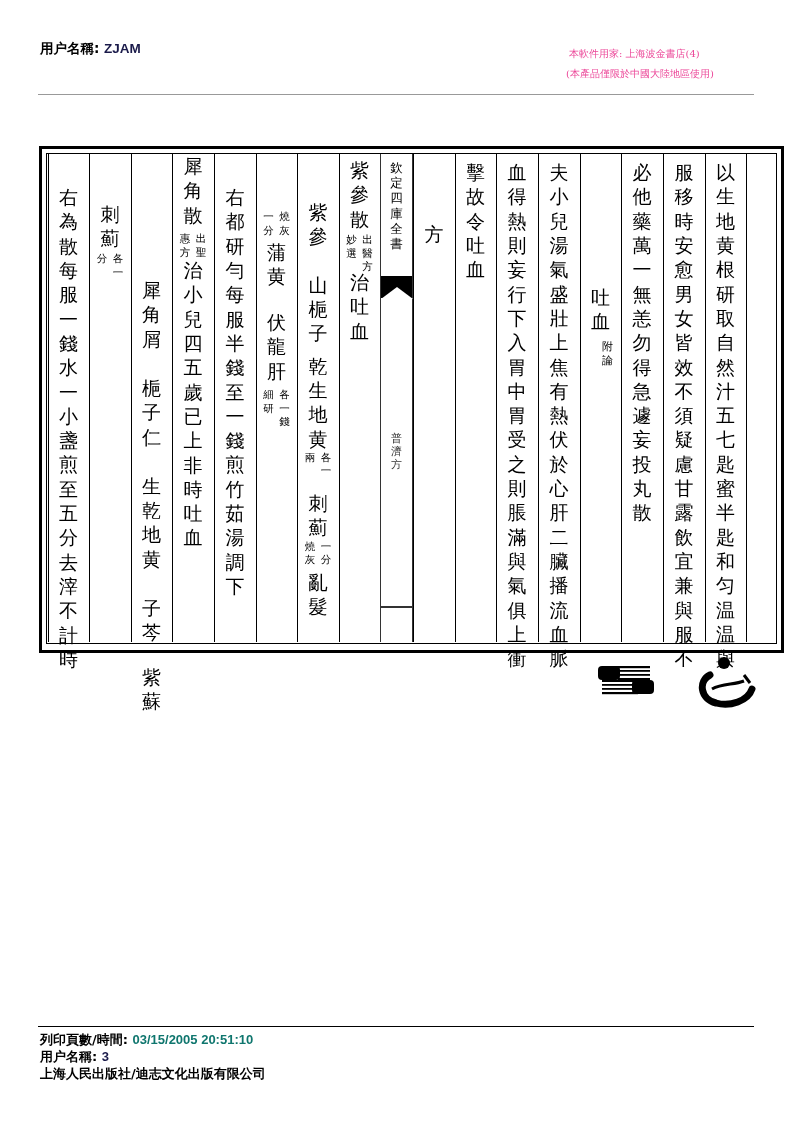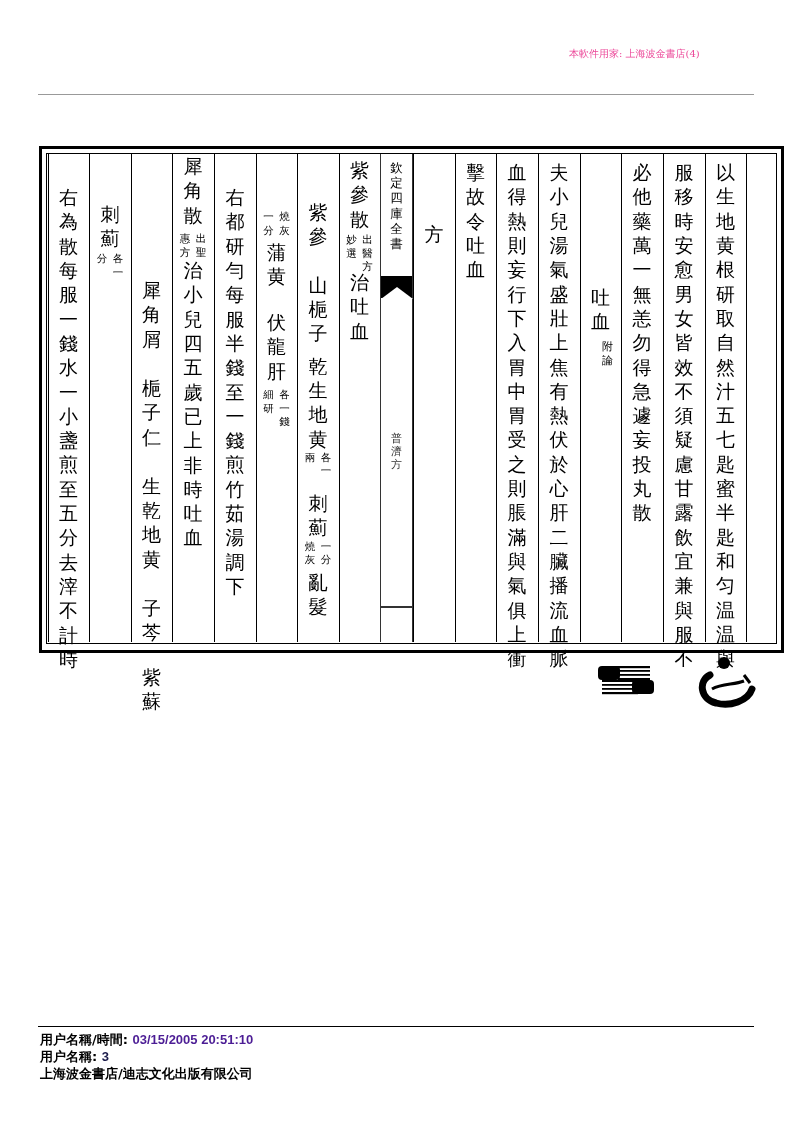--- a/index.html
+++ b/index.html
@@ -21,23 +21,28 @@
   .band-fish::after { content:""; position:absolute; left:0; bottom:-1px; width:0; height:0; border-left:16px solid transparent; border-right:16px solid transparent; border-bottom:12px solid #fff; }
   .band-name { position:absolute; top:278px; left:0; width:100%; text-align:center; font-size:11px; line-height:13px; color:#333; }
   .band-hr { position:absolute; top:452px; left:0; width:100%; height:2px; background:#333; }
 
   .logo { position:absolute; }
 </style>
 </head>
 <body>
 
 <div class="hdr-left">
+  <div class="row">
+    <span>用户名稱:</span>
+    <span class="val">ZJAM</span>
+  </div>
 </div>
 <div class="hdr-right">
   <div class="r1">本軟件用家: 上海波金書店(4)</div>
+  <div>(本產品僅限於中國大陸地區使用)</div>
 </div>
 <div class="rule-top"></div>
 
 <div class="frame-outer"></div>
 <div class="frame-inner"></div>
 
 <div id="cols">
     <div style="position: absolute; left: 48px; top: 154px; width: 1px; height: 488px; background: rgb(0, 0, 0);"></div>
     <div style="position: absolute; left: 89px; top: 154px; width: 1px; height: 488px; background: rgb(0, 0, 0);"></div>
     <div style="position: absolute; left: 131px; top: 154px; width: 1px; height: 488px; background: rgb(0, 0, 0);"></div>
@@ -418,21 +423,21 @@
 <svg class="logo" style="left:692px;top:655px" width="64" height="54" viewBox="0 0 64 54">
   <circle cx="32" cy="8" r="6" fill="#000"></circle>
   <path d="M18 20 C6 26 8 44 24 48 C38 52 56 46 60 34" stroke="#000" stroke-width="7" fill="none" stroke-linecap="round"></path>
   <path d="M20 34 C30 28 42 30 52 26" stroke="#000" stroke-width="3" fill="none"></path>
   <path d="M52 20 L58 28" stroke="#000" stroke-width="3"></path>
 </svg>
 
 <div style="position:absolute;left:38px;top:1026px;width:716px;height:1px;background:#000"></div>
 <div style="position:absolute;left:40px;top:1031px;font-family:'DejaVu Sans',sans-serif;font-weight:bold;font-size:13px;line-height:17px;white-space:nowrap">
   <div>
-    <span>用户名稱/時間:</span>
-    <span style="font-family:'Liberation Sans',sans-serif;color:#4c1d95">03/15/2005 20:51:10</span>
+    <span>列印頁數/時間:</span>
+    <span style="font-family:'Liberation Sans',sans-serif;color:#0f766e">03/15/2005 20:51:10</span>
   </div>
   <div>
     <span>用户名稱:</span>
     <span style="font-family:'Liberation Sans',sans-serif;color:#1a1a4a">3</span>
   </div>
-  <div>上海波金書店/迪志文化出版有限公司</div>
+  <div>上海人民出版社/迪志文化出版有限公司</div>
 </div>
 
 </body></html>

